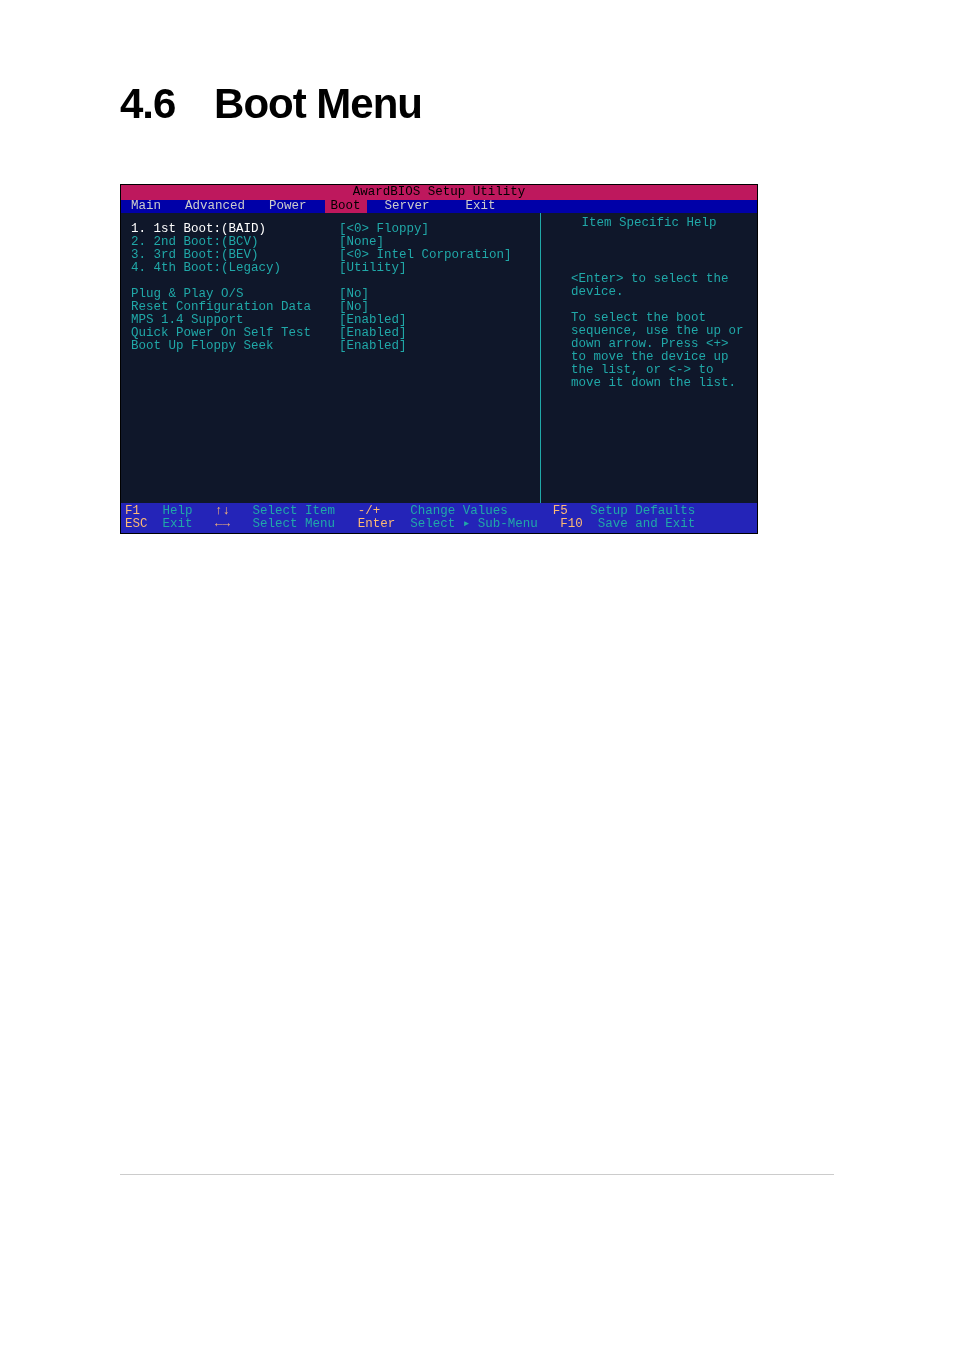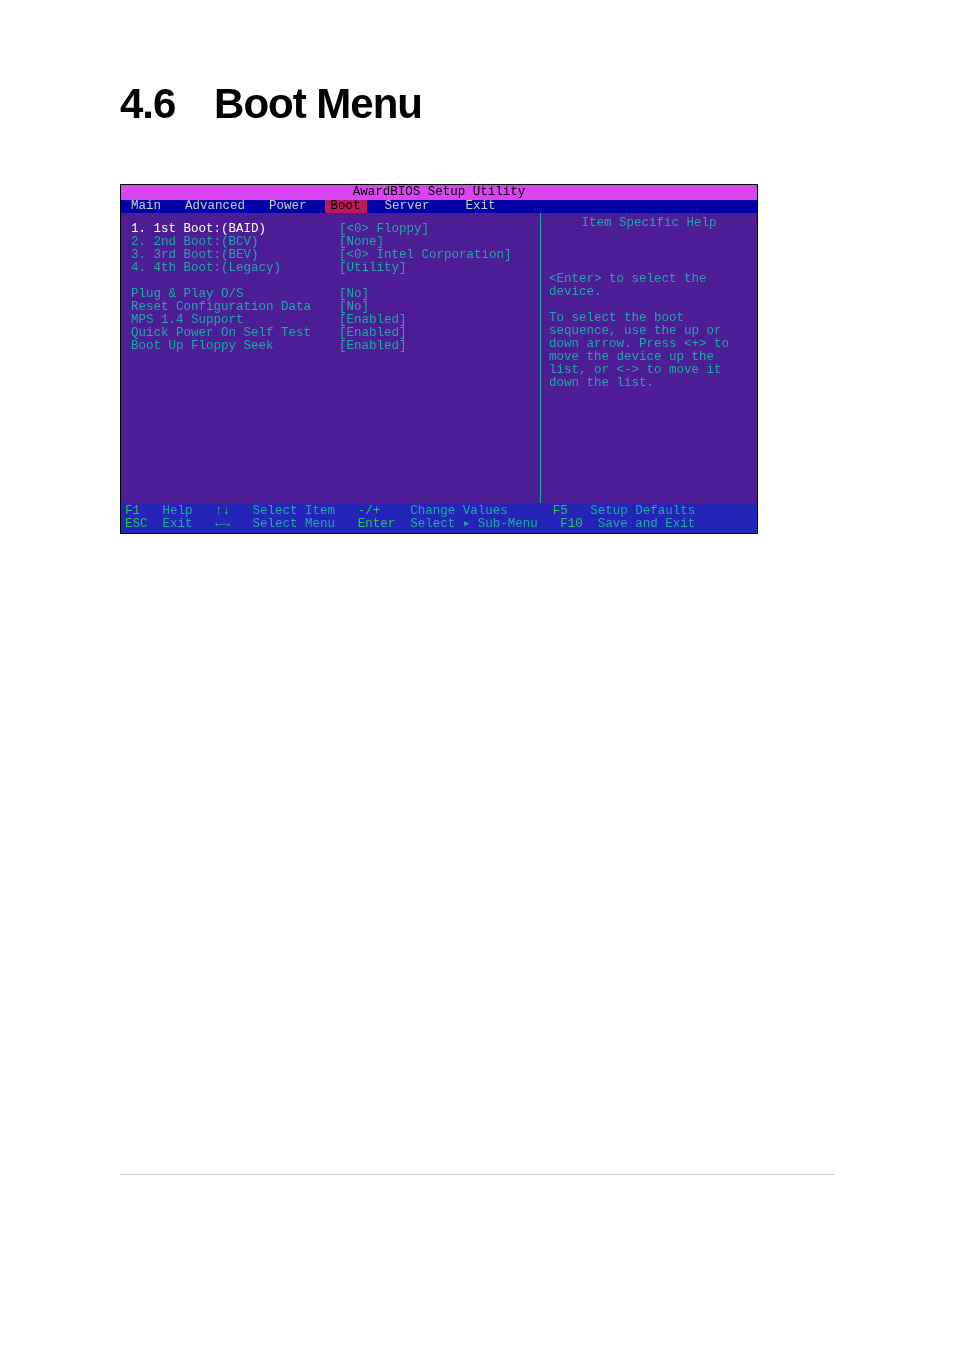--- a/index.html
+++ b/index.html
@@ -25,21 +25,21 @@
     .bios-box {
       width: 638px;
       font-family: "Courier New", monospace;
       font-size: 12.5px;
       line-height: 13px;
       color: #fff;
       border: 1px solid #000;
       box-sizing: border-box;
     }
     .bios-title-bar {
-      background: #d946ef;
+      background: #be185d;
       color: #000;
       text-align: center;
       padding: 1px 16px;
       font-weight: normal;
     }
     .bios-menu-bar {
       background: #0000a8;
       display: flex;
       padding: 0 4px;
     }
@@ -48,21 +48,21 @@
       padding: 0 6px;
       margin-right: 12px;
     }
     .menu-item.active {
       background: #be185d;
       color: #000;
       padding: 0 6px;
     }
     .bios-body {
       display: flex;
-      background: #4c1d95;
+      background: #0f172a;
       height: 290px;
     }
     .left-pane {
       flex: 0 0 420px;
       padding: 10px 0px 4px 10px;
       box-sizing: border-box;
       border-right: 1px solid #20a8a8;
     }
     .right-pane {
       flex: 1;
@@ -87,21 +87,21 @@
     .settings-row .value { flex: 1; color: #20a8a8; }
     .settings-row.selected .label { color: #fff; }
     .settings-block2 { margin-top: 13px; }
     .bios-footer {
       background: #2424b8;
       color: #20a8a8;
       padding: 2px 4px;
       white-space: pre;
       font-size: 12.5px;
     }
-    .bios-footer .white { color: #22c55e; }
+    .bios-footer .white { color: #fdba74; }
     .footer-top {
       margin-top: 600px;
       border-top: 1px solid #ccc;
       margin-left: 120px;
       margin-right: 120px;
     }
   </style>
 </head>
 <body>
 
@@ -162,21 +162,21 @@
             <span class="value">[Enabled]</span>
           </div>
           <div class="settings-row">
             <span class="label">Boot Up Floppy Seek</span>
             <span class="value">[Enabled]</span>
           </div>
         </div>
       </div>
       <div class="right-pane">
         <div class="help-title">Item Specific Help</div>
-        <div class="help-body" style="white-space:pre-line;">&lt;Enter&gt; to select the device.
+        <div class="help-body" style="white-space:pre-line;margin-left:22px;">&lt;Enter&gt; to select the device.
 
 To select the boot sequence, use the up or down arrow. Press &lt;+&gt; to move the device up the list, or &lt;-&gt; to move it down the list.</div>
       </div>
     </div>
 
     <div class="bios-footer"><span class="white">F1</span>   <span>Help</span>   <span class="white">↑↓</span>   <span>Select Item</span>   <span class="white">-/+</span>    <span>Change Values</span>      <span class="white">F5</span>   <span>Setup Defaults</span>
 <span class="white">ESC</span>  <span>Exit</span>   <span class="white">←→</span>   <span>Select Menu</span>   <span class="white">Enter</span>  <span>Select ▸ Sub-Menu</span>   <span class="white">F10</span>  <span>Save and Exit</span></div>
   </div>
 
 </div>

